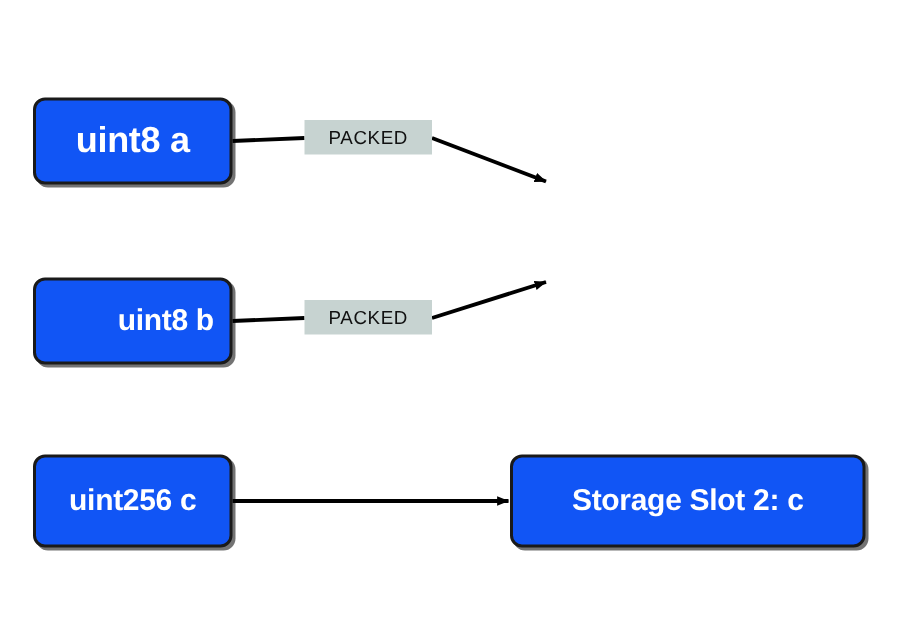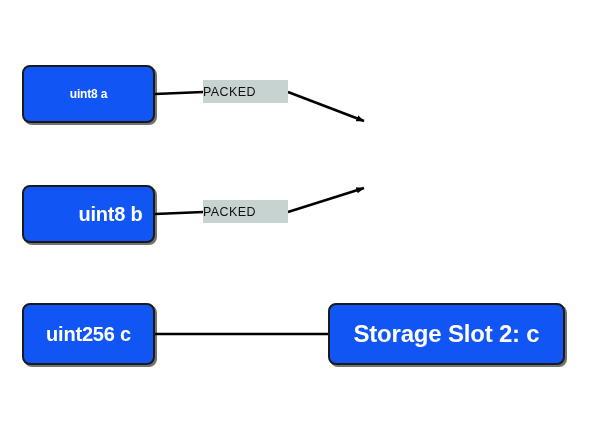--- a/index.html
+++ b/index.html
@@ -39,37 +39,37 @@
     font-weight: bold;
     letter-spacing: -0.2px;
     text-align: center;
     box-shadow: 2px 2px 0 rgba(0,0,0,0.55);
   }
   .node-label {
     display: block;
     line-height: 1;
     white-space: nowrap;
   }
-  .node-a  { left: 22px;  top: 65px;  width: 133px; height: 58px; font-size: 12px; }
+  .node-a  { left: 22px;  top: 65px;  width: 133px; height: 58px; font-size: 24px; }
   .node-b  { left: 22px;  top: 185px; width: 133px; height: 58px; font-size: 20px; padding-left: 44px; }
   .node-c  { left: 22px;  top: 303px; width: 133px; height: 62px; font-size: 20px; text-align: right; }
   .node-s1 { left: 341px; top: 124px; width: 237px; height: 61px; font-size: 20px; }
-  .node-s2 { left: 328px; top: 303px; width: 237px; height: 62px; font-size: 24px; }
+  .node-s2 { left: 340px; top: 303px; width: 237px; height: 62px; font-size: 20px; }
 
   .edge-label {
     position: absolute;
     box-sizing: border-box;
     background: #c7d3d1;
     color: #111111;
     font-size: 12.5px;
     font-weight: normal;
     letter-spacing: 0.4px;
     display: flex;
     align-items: center;
-    justify-content: flex-start;
+    justify-content: center;
     white-space: nowrap;
   }
   .lbl-packed-a { left: 203px; top: 80px;  width: 85px; height: 23px; }
   .lbl-packed-b { left: 203px; top: 200px; width: 85px; height: 23px; }
 </style>
 </head>
 <body>
 
 <div id="canvas">
 

